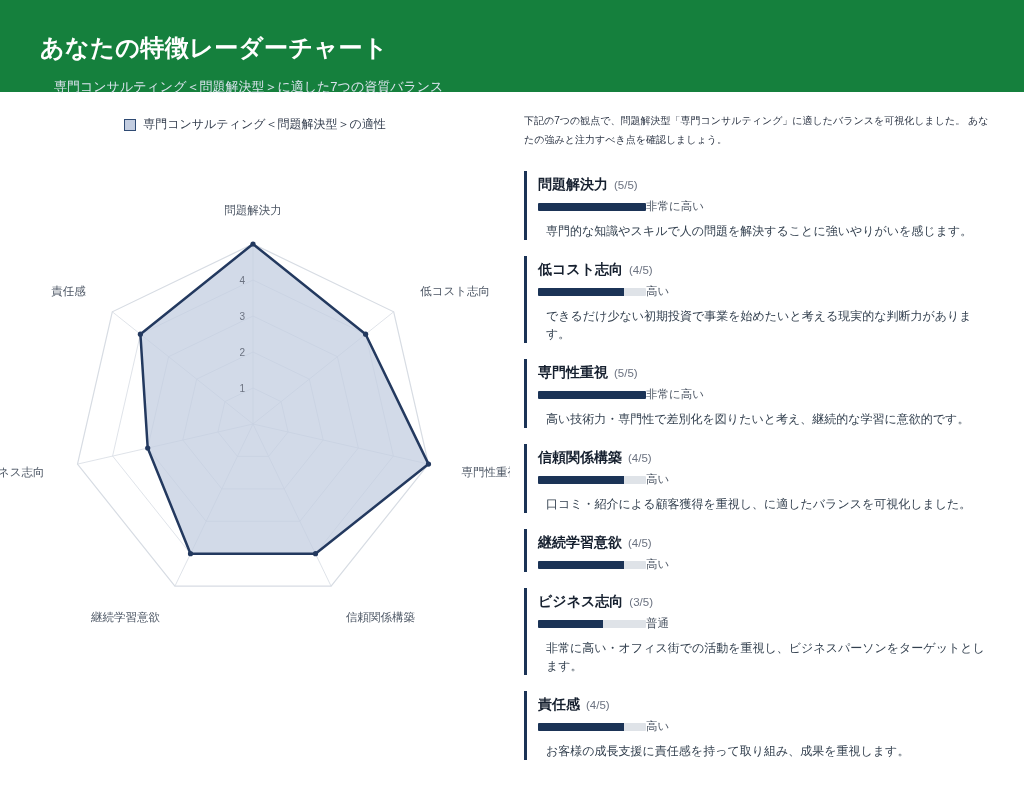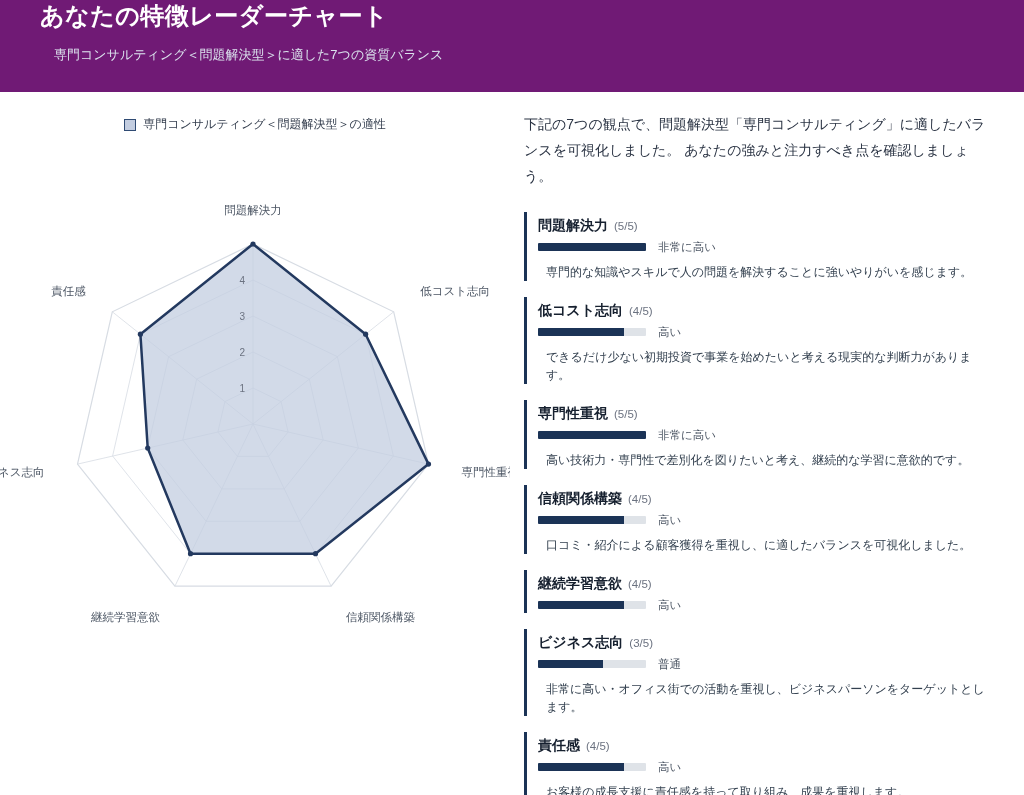--- a/index.html
+++ b/index.html
@@ -8,23 +8,23 @@
     width: 1024px;
     height: 795px;
     background: #ffffff;
     font-family: "Liberation Sans", "DejaVu Sans", sans-serif;
     color: #1f2937;
     overflow: hidden;
   }
 
   
   .header {
-    background: #701a75;
+    background: #15803d;
     color: #ffffff;
-    padding: 0 40px 18px 40px;
+    padding: 32px 40px 18px 40px;
     height: 92px;
   }
   .header h1 {
     margin: 0 0 8px 0;
     font-size: 24px;
     font-weight: bold;
     letter-spacing: 0.5px;
   }
   .header .sub {
     margin: 14px;
@@ -81,21 +81,21 @@
     font-family: "Liberation Sans", "DejaVu Sans", sans-serif;
   }
   .tick-label {
     font-size: 10px;
     fill: #6b7280;
     font-family: "Liberation Sans", "DejaVu Sans", sans-serif;
   }
 
   
   .intro {
-    font-size: 14px;
+    font-size: 10px;
     line-height: 1.85;
     color: #2b3444;
     margin: 0 0 22px 0;
   }
 
   
   .trait {
     border-left: 3px solid #1b3356;
     padding: 0 0 0 11px;
     margin-bottom: 16px;
@@ -112,21 +112,21 @@
     color: #16202f;
   }
   .trait-score {
     font-size: 11.5px;
     color: #6b7280;
     margin-top: 8px;
   }
   .trait-meter-row {
     display: flex;
     align-items: center;
-    gap: 12px;
+    gap: 0;
     margin-bottom: 6px;
   }
   .meter {
     width: 108px;
     height: 8px;
     background: #dfe3e8;
     border-radius: 1px;
     overflow: hidden;
   }
   .meter-fill {

